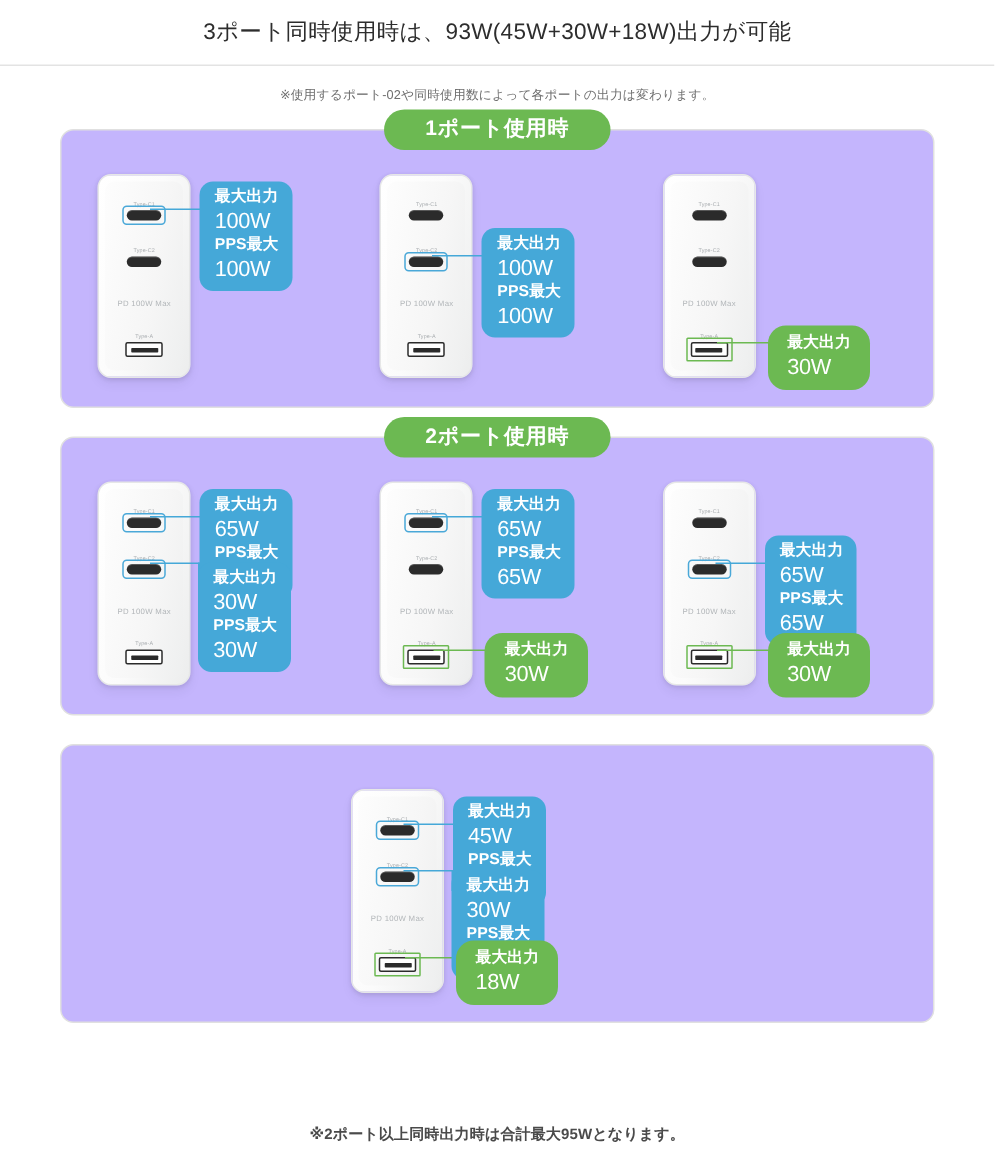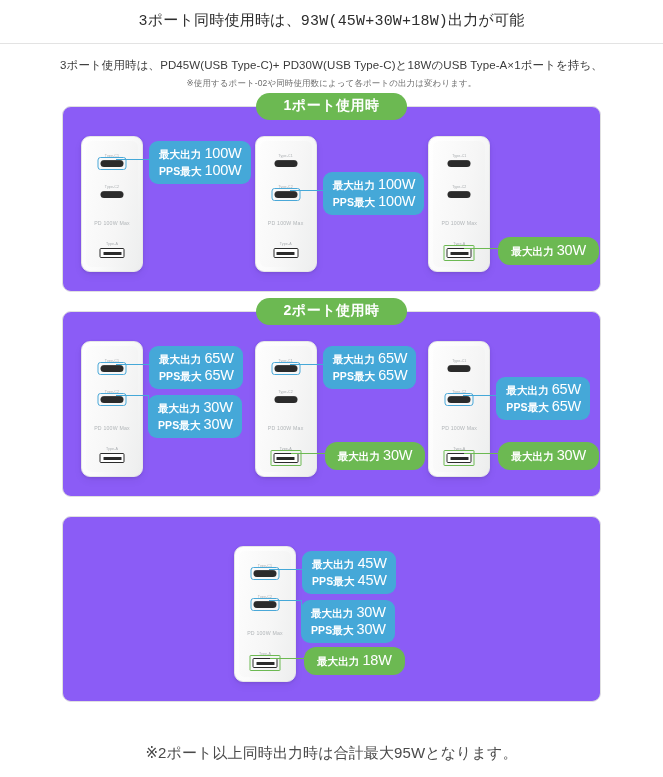--- a/index.html
+++ b/index.html
@@ -13,21 +13,20 @@
     color: #333333;
     overflow: hidden;
     position: relative;
   }
 
   
   .page-header {
     width: 100%;
     text-align: center;
     padding-top: 12px;
-    font-family: Liberation Mono, monospace;
   }
   .page-title {
     font-size: 15px;
     color: #2d2d2d;
     letter-spacing: 0.2px;
     line-height: 1.3;
     font-weight: 400;
   }
   .header-rule {
     margin-top: 11px;
@@ -52,24 +51,24 @@
     font-size: 8.5px;
     color: #6e6e6e;
     letter-spacing: 0.1px;
   }
 
   
   .sections { margin-top: 13px; }
   .section {
     position: relative;
     margin: 16px auto;
-    width: 539px;
+    width: 583px;
     border: 1px solid #e0e0e0;
     border-radius: 9px;
-    background: #8b5cf6;
+    background: #c4b5fd;
   }
   .section + .section { margin-top: 19px; }
   .section-badge {
     position: absolute;
     top: -14px;
     left: 50%;
     transform: translateX(-50%);
     background: #6cb952;
     color: #ffffff;
     font-size: 14px;
@@ -196,20 +195,21 @@
   }
   .callout.blue { background: #45a8d8; }
   .callout.green { background: #6cb952; border-radius: 12px; padding: 5px 13px 6px 13px; }
   .callout-row {
     font-size: 10.5px;
     font-weight: 700;
     letter-spacing: 0.1px;
     display: flex;
     align-items: baseline;
     gap: 3px;
+    flex-direction: column;
   }
   .callout-row .big {
     font-size: 14.5px;
     font-weight: 400;
     letter-spacing: -0.2px;
   }
 
   .leader {
     position: absolute;
     z-index: 1;
@@ -222,35 +222,35 @@
   }
   .leader.blue { background: #45a8d8; }
   .leader.green { background: #6cb952; }
 
   
   .footer-note {
     position: absolute;
     bottom: 14px;
     width: 100%;
     text-align: center;
-    font-size: 15px;
+    font-size: 10px;
     color: #4a4a4a;
     letter-spacing: 0.1px;
+    font-weight: bold;
   }
 </style>
 </head>
 <body>
 
 <div class="page-header">
   <div class="page-title">3ポート同時使用時は、93W(45W+30W+18W)出力が可能</div>
   <div class="header-rule"></div>
 </div>
 
 <div class="intro">
-  <div class="intro-line">3ポート使用時は、PD45W(USB Type-C)+ PD30W(USB Type-C)と18WのUSB Type-A×1ポートを持ち、</div>
   <div class="intro-note">※使用するポート-02や同時使用数によって各ポートの出力は変わります。</div>
 </div>
 
 <div class="sections">
 
   <div class="section">
     <div class="section-badge">1ポート使用時</div>
     <div class="section-body">
 
       <div class="unit">

